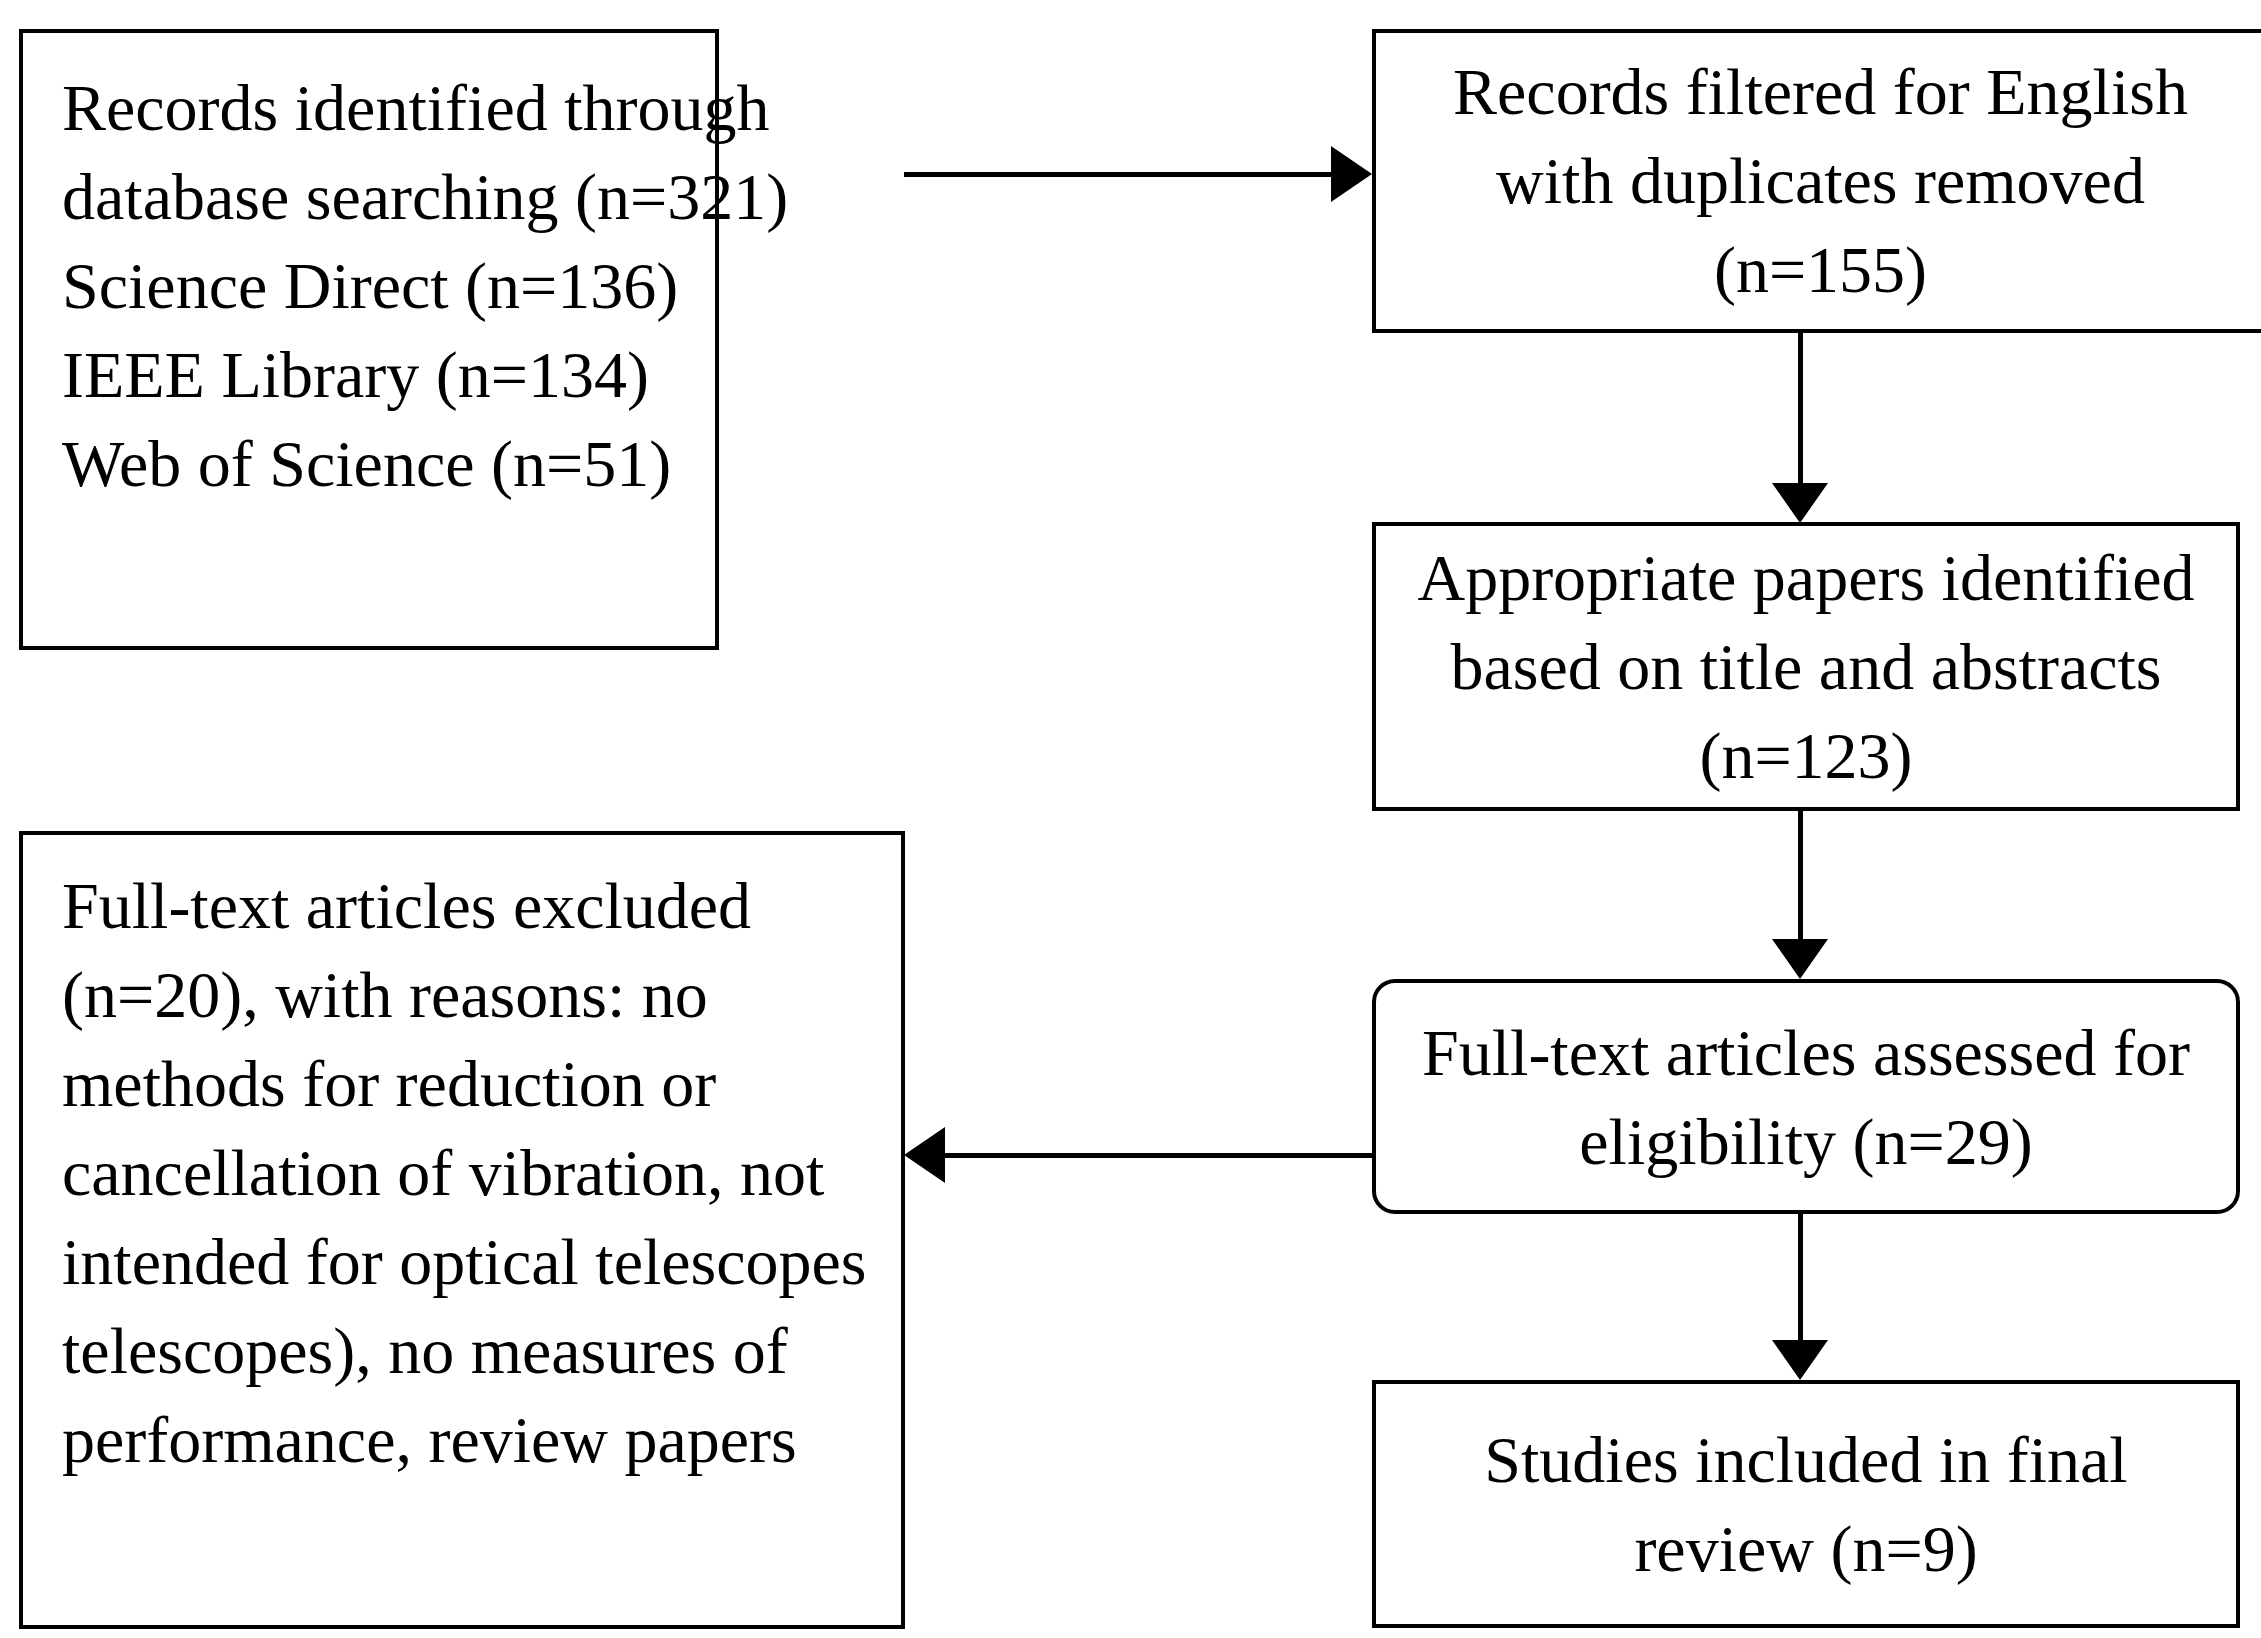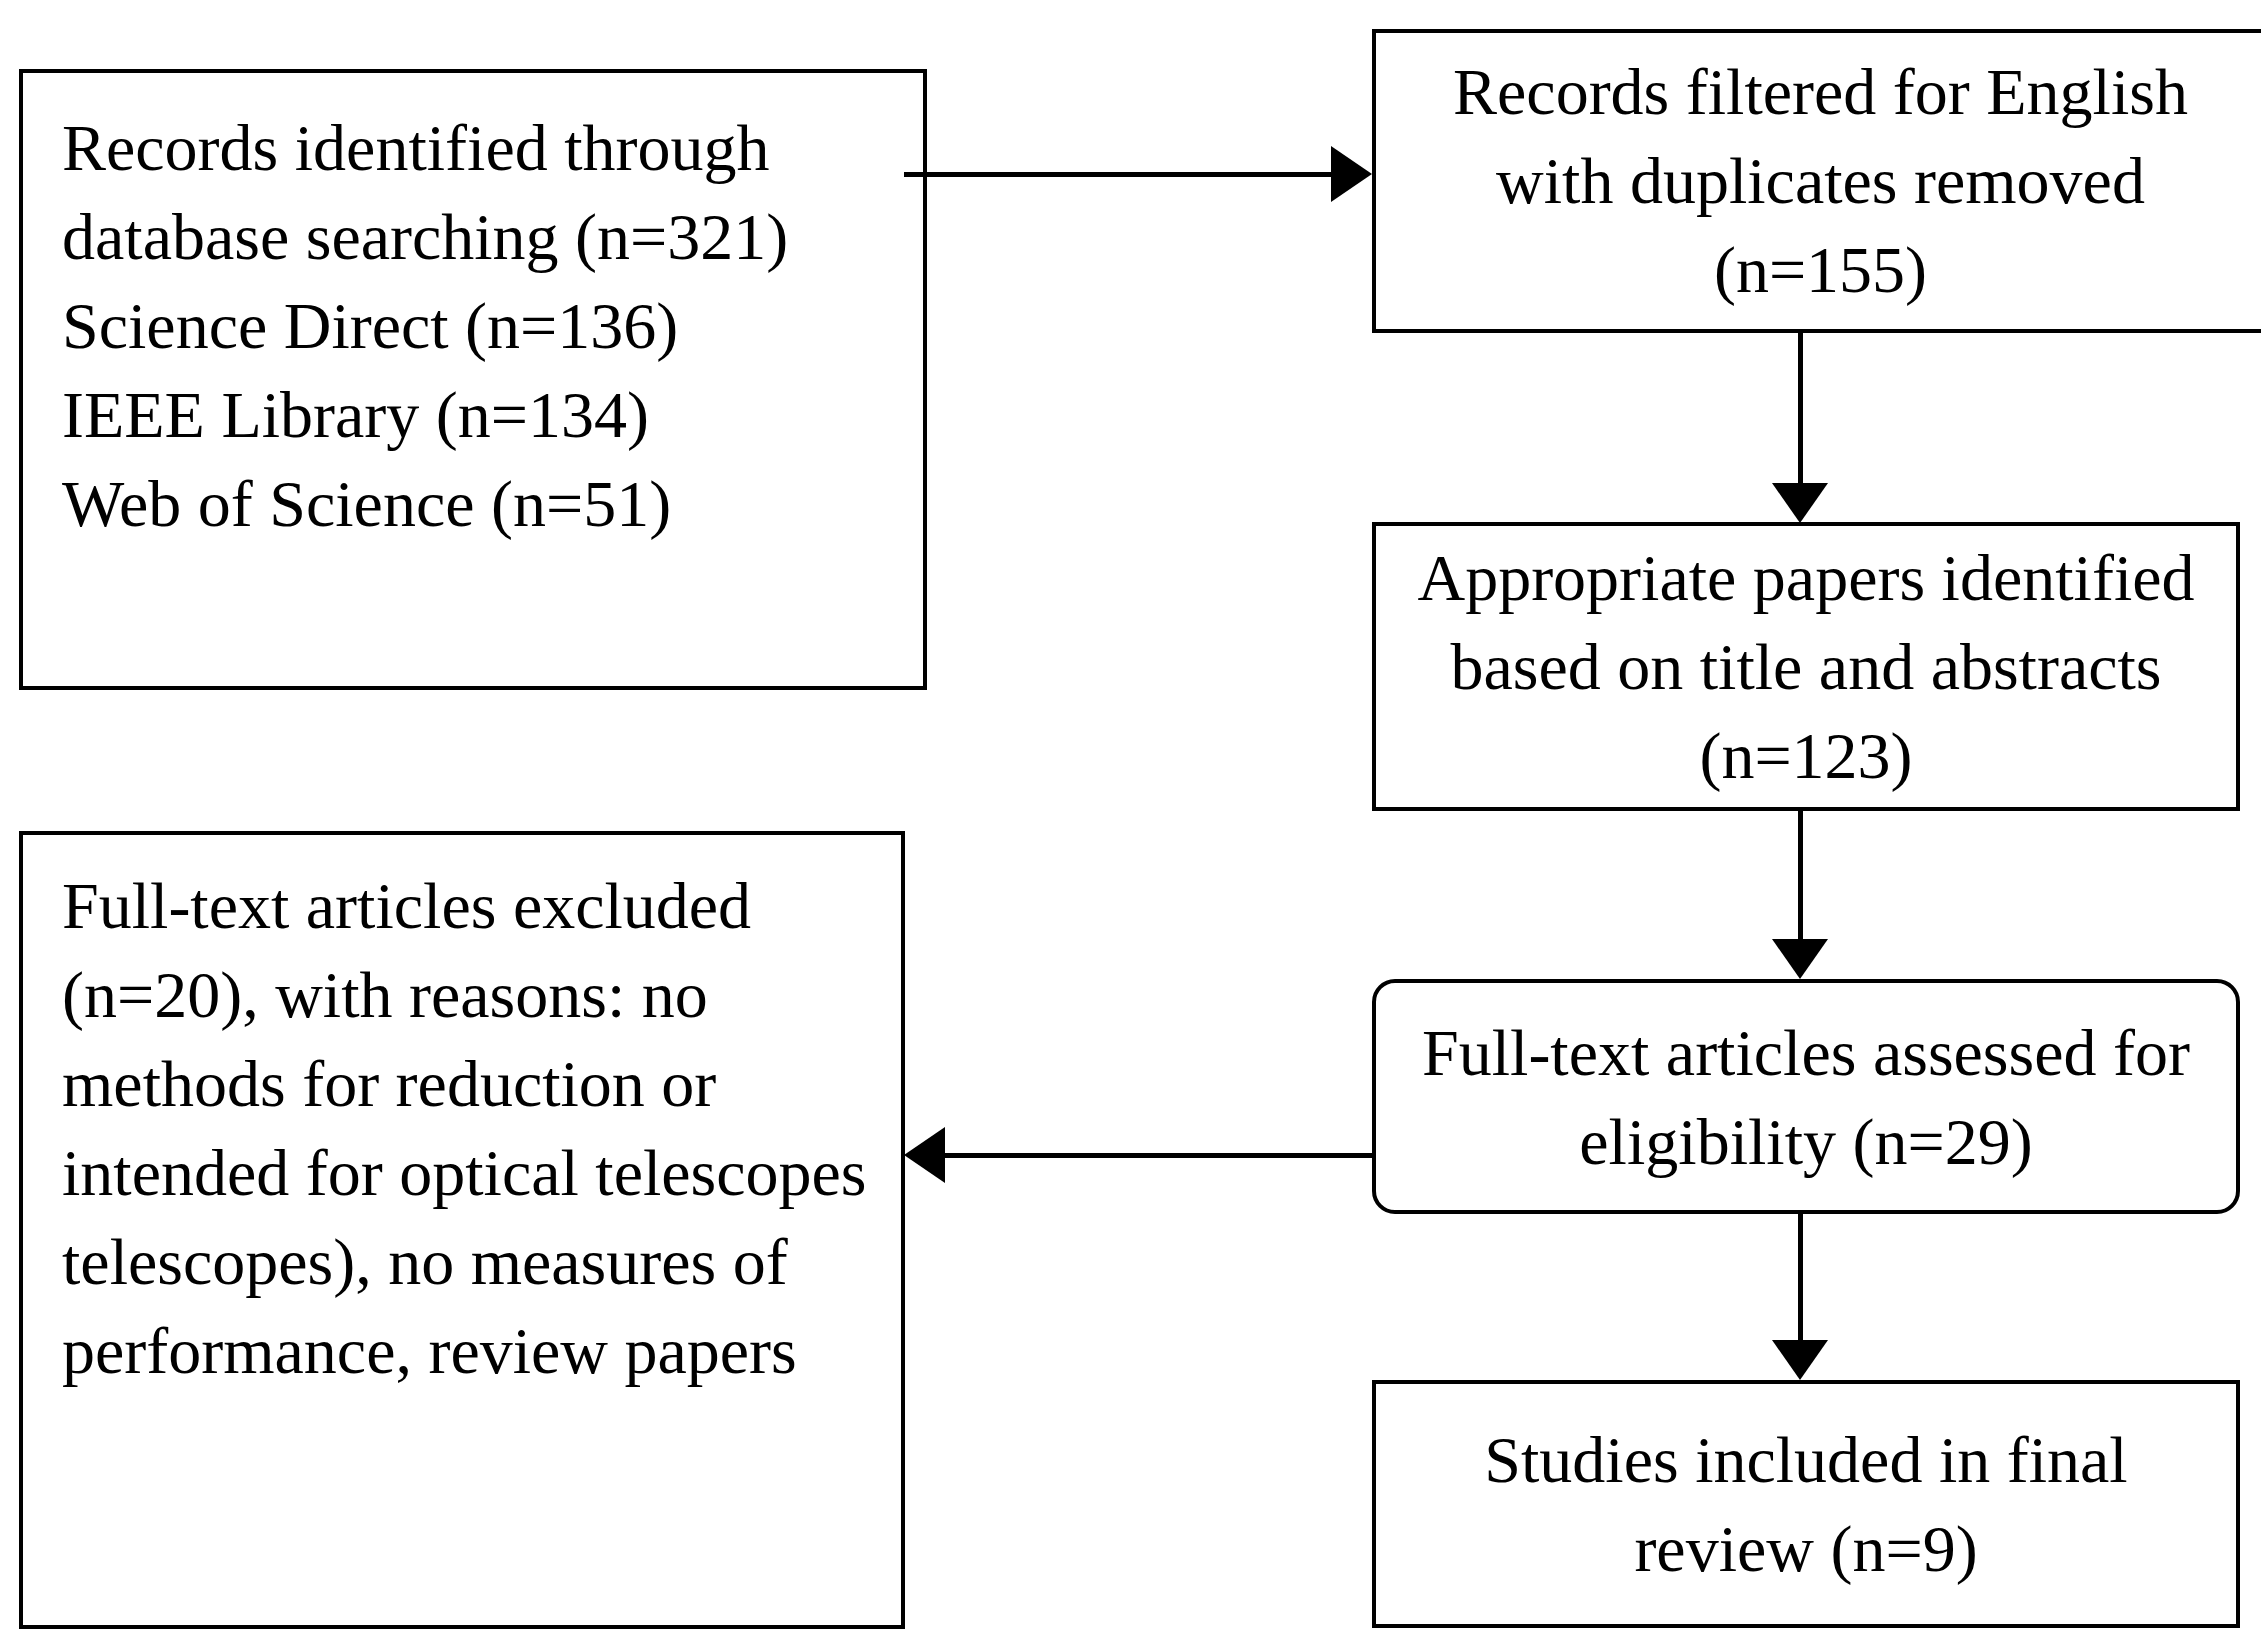--- a/index.html
+++ b/index.html
@@ -34,21 +34,21 @@
   }
   .box-center {
     display: flex;
     flex-direction: column;
     justify-content: center;
     align-items: center;
     text-align: center;
     padding: 0 10.5px;
   }
   
-  #box-identification { left: 19px;   top: 28.6px;   width: 908px; height: 621px; margin-top: 40px; }
+  #box-identification { left: 19px;   top: 28.6px;   width: 700px; height: 621px; }
   #box-filtering      { left: 1372px; top: 28.6px;   width: 897px; height: 304px; }
   #box-screening      { left: 1372px; top: 522px;  width: 868px; height: 289px; }
   #box-eligibility    { left: 1372px; top: 979px; width: 868px; height: 235px; border-radius: 23px; }
   #box-included       { left: 1372px; top: 1380px; width: 868px; height: 248px; }
   #box-excluded       { left: 19px;   top: 831px; width: 886px; height: 798px; padding-top: 25.6px; }
 
   
   .arrow-line {
     position: absolute;
     background: #000000;
@@ -116,20 +116,21 @@
 
   <div class="box box-center" id="box-included">
     <div class="line">Studies included in final</div>
     <div class="line">review (n=9)</div>
   </div>
 
   <div class="box box-left" id="box-excluded">
     <div class="line">Full-text articles excluded</div>
     <div class="line">(n=20), with reasons: no</div>
     <div class="line">methods for reduction or</div>
+    <div class="line">cancellation of vibration, not</div>
     <div class="line">intended for optical telescopes</div>
     <div class="line">telescopes), no measures of</div>
     <div class="line">performance, review papers</div>
   </div>
 
   <div class="arrow-line" id="arrow1-line"></div>
   <div class="arrow-head head-right" id="arrow1-head"></div>
 
   <div class="arrow-line" id="arrow2-line"></div>
   <div class="arrow-head head-down" id="arrow2-head"></div>

